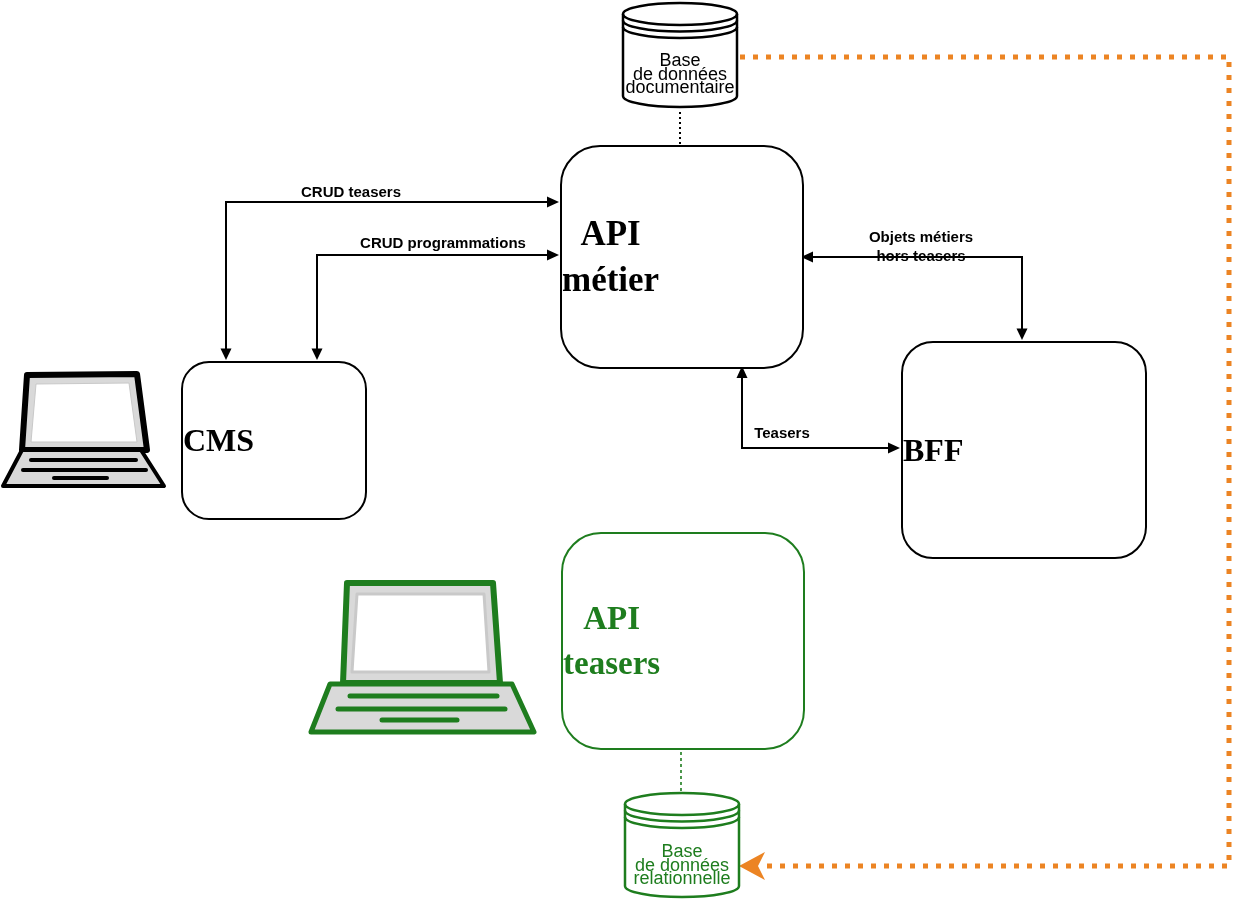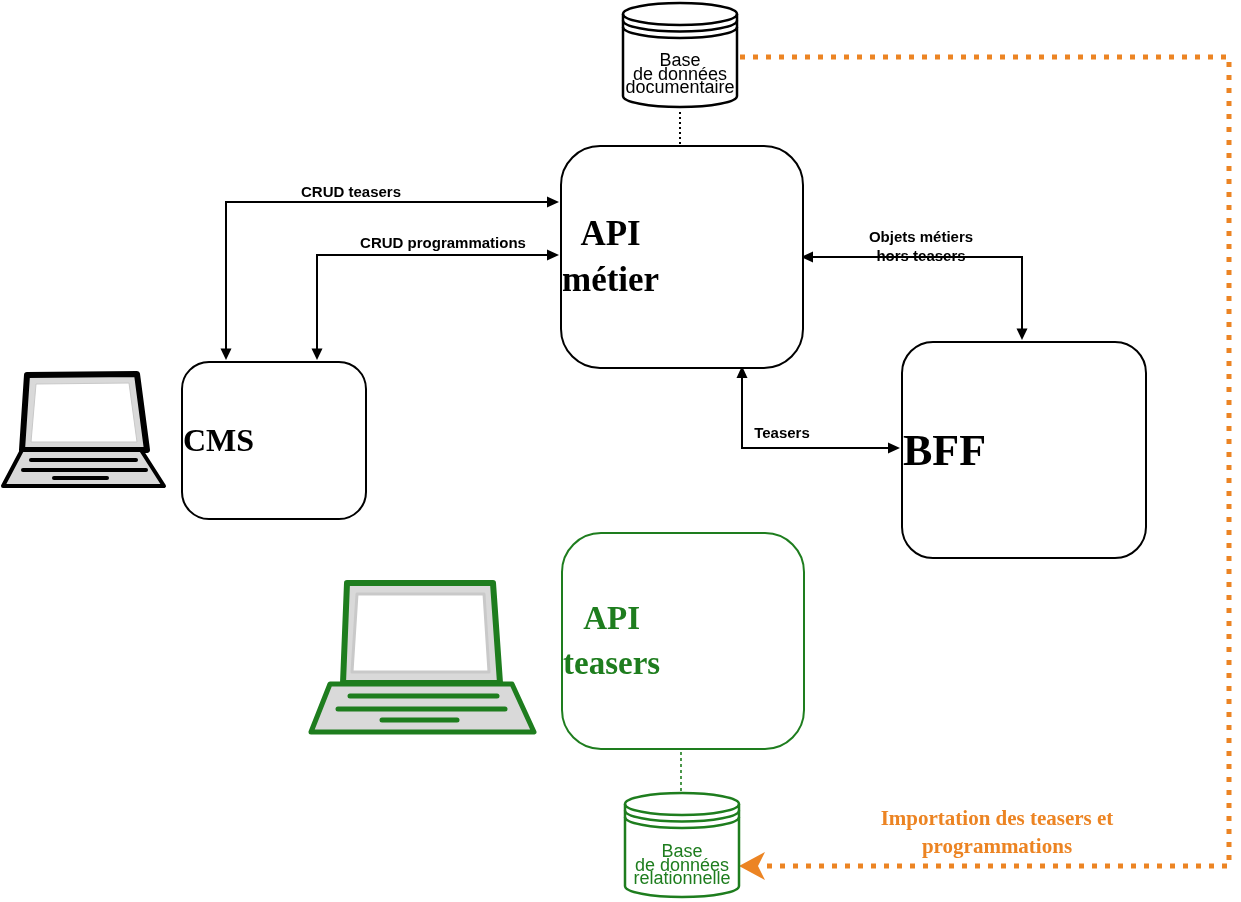--- a/index.html
+++ b/index.html
@@ -31,21 +31,21 @@
   .laptop.green .base{stroke:var(--accent-green);stroke-width:5px;}
   .laptop.green line{stroke:var(--accent-green);stroke-width:5px;}
 
   
   .node{position:absolute;display:flex;align-items:center;justify-content:flex-start;
         background:#ffffff;border:2px solid var(--line-black);text-align:center;
         font-family:"Liberation Serif",serif;font-weight:bold;color:#000;}
   .node span{white-space:pre-line;}
   .node.api-metier{left:560px;top:145px;width:240px;height:220px;border-radius:40px;font-size:35px;line-height:46px;}
   .node.cms{left:181px;top:361px;width:182px;height:155px;border-radius:28px;font-size:32px;}
-  .node.bff{left:901px;top:341px;width:242px;height:214px;border-radius:32px;font-size:44px;}
+  .node.bff{left:901px;top:341px;width:242px;height:214px;border-radius:32px;font-size:32px;}
   .node.api-teasers{left:561px;top:532px;width:240px;height:214px;border-radius:40px;
         border-color:var(--accent-green);color:var(--accent-green);font-size:33px;line-height:45px;}
 
   
   .lbl{position:absolute;transform:translateX(-50%);text-align:center;white-space:pre-line;color:#000;}
   .edge-label{font-weight:bold;font-size:15px;line-height:19px;}
   .db-label{font-size:18px;line-height:13.5px;}
   .db-label.green{color:var(--accent-green);}
   .orange-label{font-family:"Liberation Serif",serif;font-weight:bold;font-size:21px;line-height:28px;
         color:var(--accent-orange);}
@@ -147,16 +147,14 @@
 documentaire</div>
   <div class="lbl db-label green" style="left:682px;top:845px;">Base
 de données
 relationnelle</div>
 
   <div class="lbl edge-label" style="left:351px;top:182px;">CRUD teasers</div>
   <div class="lbl edge-label" style="left:443px;top:233px;">CRUD programmations</div>
   <div class="lbl edge-label" style="left:921px;top:212px;margin-top:15px;">Objets métiers
 hors teasers</div>
   <div class="lbl edge-label" style="left:782px;top:423px;">Teasers</div>
-  <div class="lbl orange-label" style="left:997px;top:804px;">Importation des teasers et
-programmations</div>
 
 </div>
 
 </body></html>

